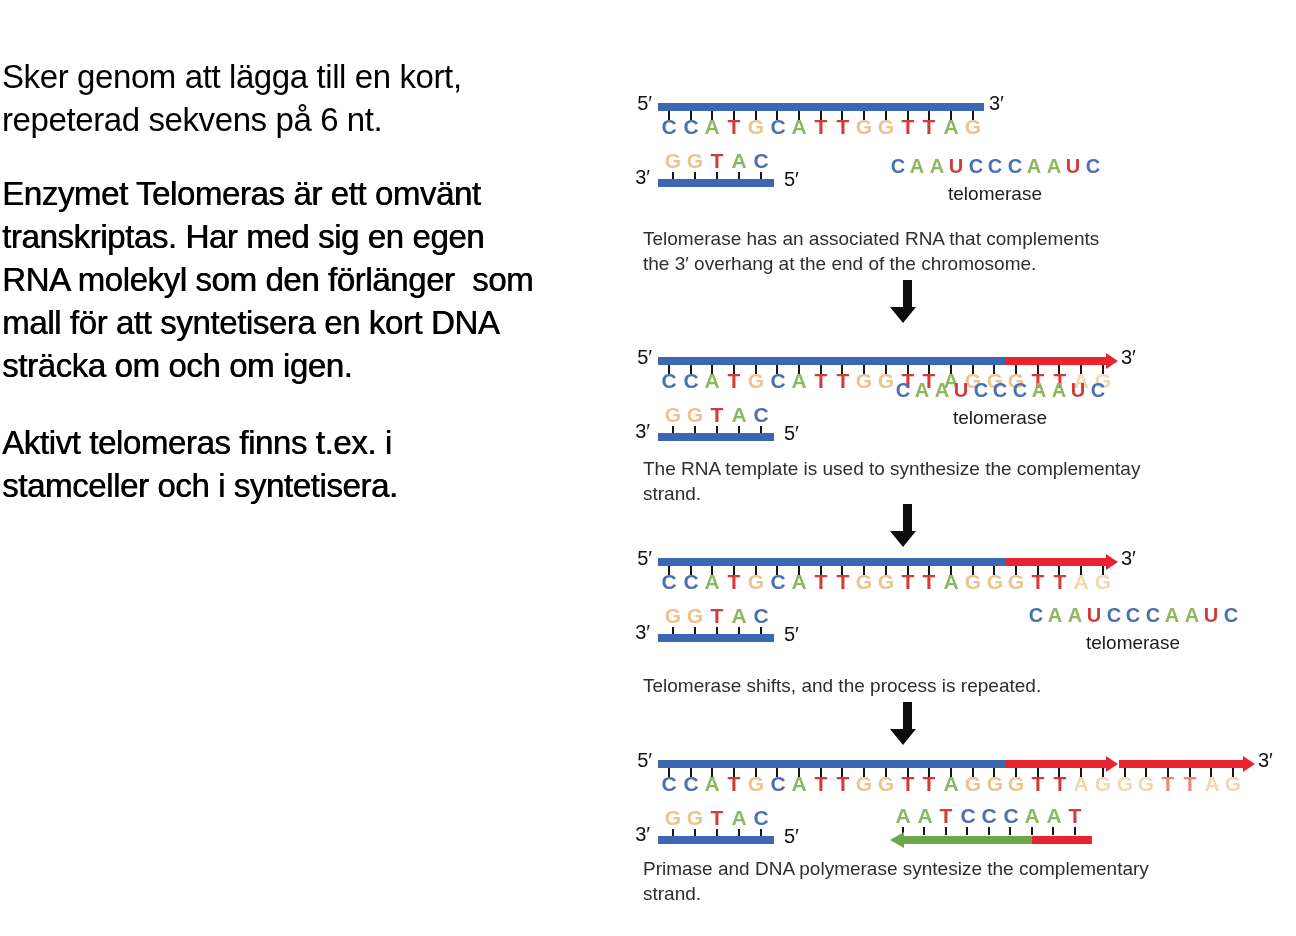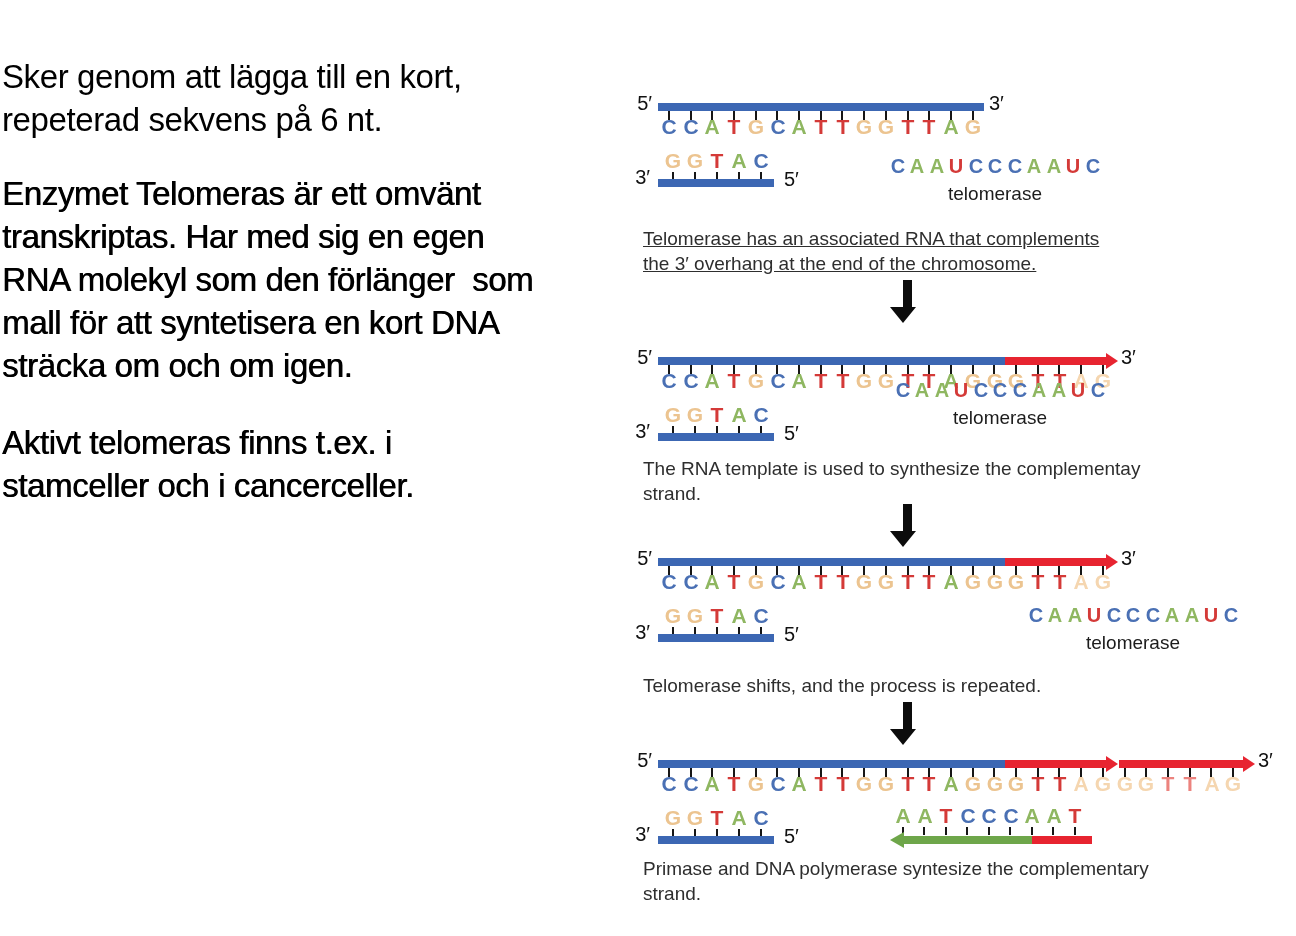--- a/index.html
+++ b/index.html
@@ -37,21 +37,21 @@
 <div class="slide">
   <div class="notes">
     <p class="m2">Sker genom att lägga till en kort,
 repeterad sekvens på 6 nt.</p>
     <p class="m3 semibold">Enzymet Telomeras är ett omvänt
 transkriptas. Har med sig en egen
 RNA molekyl som den förlänger  som
 mall för att syntetisera en kort DNA
 sträcka om och om igen.</p>
     <p class="m4 semibold">Aktivt telomeras finns t.ex. i
-stamceller och i cancerceller.</p>
+stamceller och i syntetisera.</p>
   </div>
   <div id="diagram">
       <div class="abs prime" style="left: 610px; top: 92px; width: 42px; text-align: right;">5′</div>
       <div class="abs" style="left: 658px; top: 103px; width: 326px; height: 8px; background: rgb(60, 103, 179);"></div>
       <div class="abs prime" style="left: 989px; top: 92px;">3′</div>
       <div class="abs" style="left: 668px; top: 111px; width: 2px; height: 9px; background: rgb(22, 22, 22);"></div>
       <div class="abs" style="left: 690px; top: 111px; width: 2px; height: 9px; background: rgb(22, 22, 22);"></div>
       <div class="abs" style="left: 711px; top: 111px; width: 2px; height: 9px; background: rgb(22, 22, 22);"></div>
       <div class="abs" style="left: 733px; top: 111px; width: 2px; height: 9px; background: rgb(22, 22, 22);"></div>
       <div class="abs" style="left: 755px; top: 111px; width: 2px; height: 9px; background: rgb(22, 22, 22);"></div>
@@ -99,21 +99,21 @@
       <div class="abs nt" style="left: 728px; top: 150px; width: 22px; color: rgb(143, 183, 97); font-size: 21px;">A</div>
       <div class="abs nt" style="left: 750px; top: 150px; width: 22px; color: rgb(74, 112, 180); font-size: 21px;">C</div>
       <div class="abs" style="left: 672px; top: 172px; width: 2px; height: 7px; background: rgb(22, 22, 22);"></div>
       <div class="abs" style="left: 694px; top: 172px; width: 2px; height: 7px; background: rgb(22, 22, 22);"></div>
       <div class="abs" style="left: 716px; top: 172px; width: 2px; height: 7px; background: rgb(22, 22, 22);"></div>
       <div class="abs" style="left: 738px; top: 172px; width: 2px; height: 7px; background: rgb(22, 22, 22);"></div>
       <div class="abs" style="left: 760px; top: 172px; width: 2px; height: 7px; background: rgb(22, 22, 22);"></div>
       <div class="abs" style="left: 658px; top: 179px; width: 116px; height: 8px; background: rgb(60, 103, 179);"></div>
       <div class="abs prime" style="left: 608px; top: 166px; width: 42px; text-align: right;">3′</div>
       <div class="abs prime" style="left: 784px; top: 168px;">5′</div>
-      <div class="abs caption" style="left: 643px; top: 226px; color: rgb(46, 46, 46); text-decoration: underline;">Telomerase has an associated RNA that complements
+      <div class="abs caption" style="left: 643px; top: 226px; color: rgb(46, 46, 46);">Telomerase has an associated RNA that complements
 the 3′ overhang at the end of the chromosome.</div>
       <div class="abs" style="left: 903px; top: 280px; width: 9px; height: 27px; background: rgb(12, 12, 12);"></div>
       <div class="abs" style="left: 890px; top: 307px; width: 0px; height: 0px; border-left: 13px solid transparent; border-right: 13px solid transparent; border-top: 16px solid rgb(12, 12, 12);"></div>
       <div class="abs prime" style="left: 610px; top: 346px; width: 42px; text-align: right;">5′</div>
       <div class="abs" style="left: 658px; top: 357px; width: 347px; height: 8px; background: rgb(60, 103, 179);"></div>
       <div class="abs" style="left: 1005px; top: 357px; width: 101px; height: 8px; background: rgb(231, 36, 48);"></div>
       <div class="abs" style="left: 1106px; top: 353px; width: 0px; height: 0px; border-top: 8px solid transparent; border-bottom: 8px solid transparent; border-left: 12px solid rgb(231, 36, 48);"></div>
       <div class="abs prime" style="left: 1121px; top: 346px;">3′</div>
       <div class="abs" style="left: 668px; top: 365px; width: 2px; height: 9px; background: rgb(22, 22, 22);"></div>
       <div class="abs" style="left: 690px; top: 365px; width: 2px; height: 9px; background: rgb(22, 22, 22);"></div>

